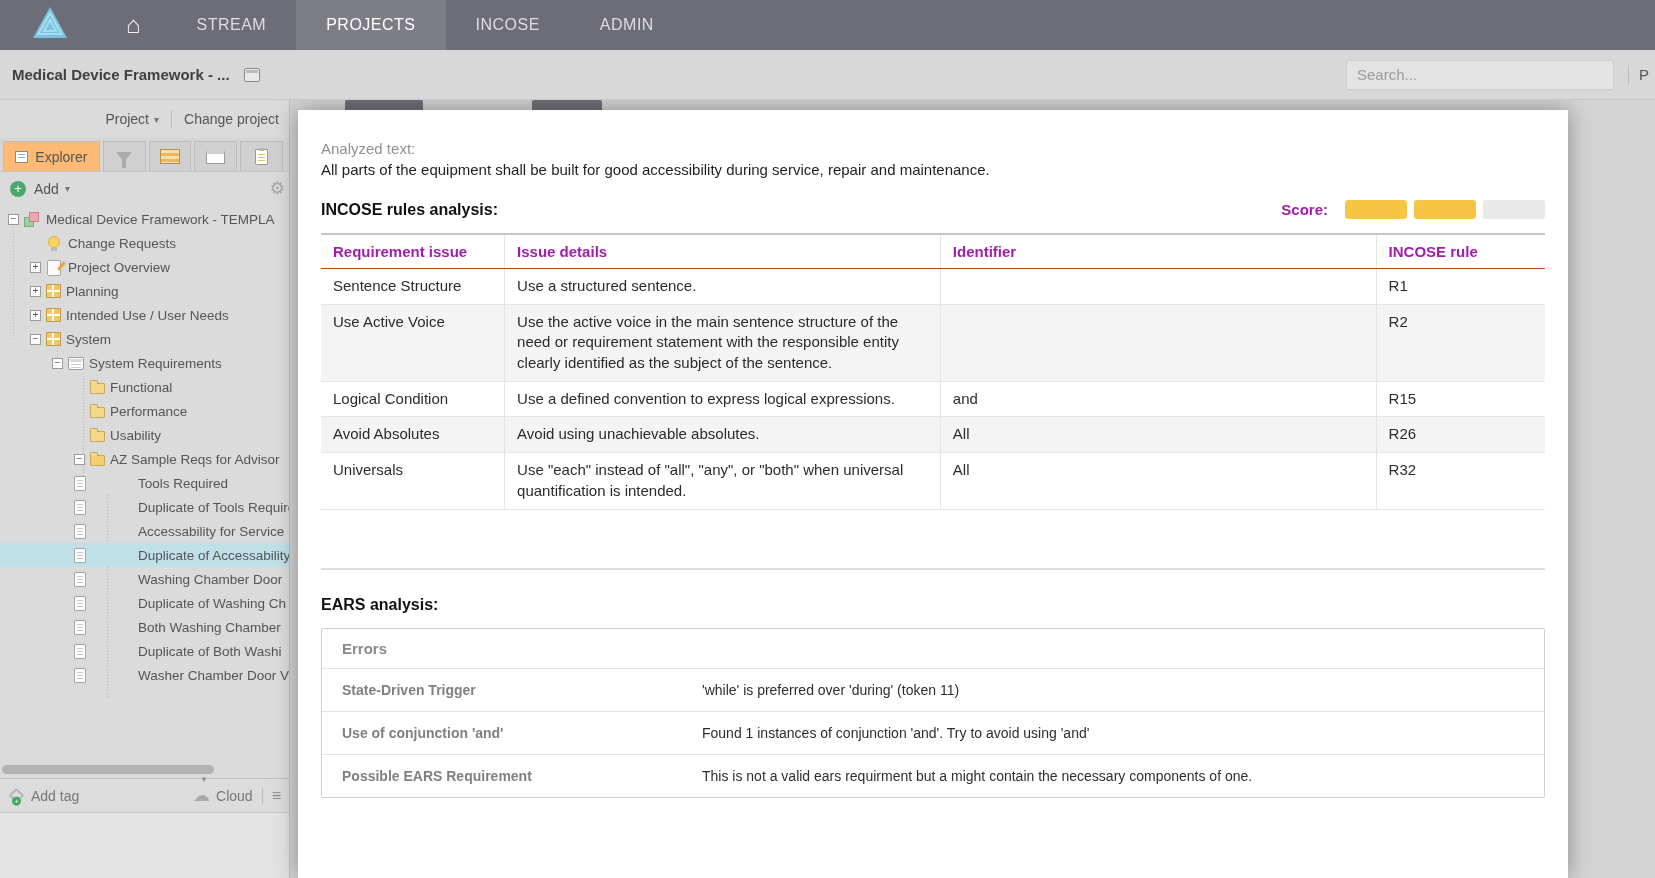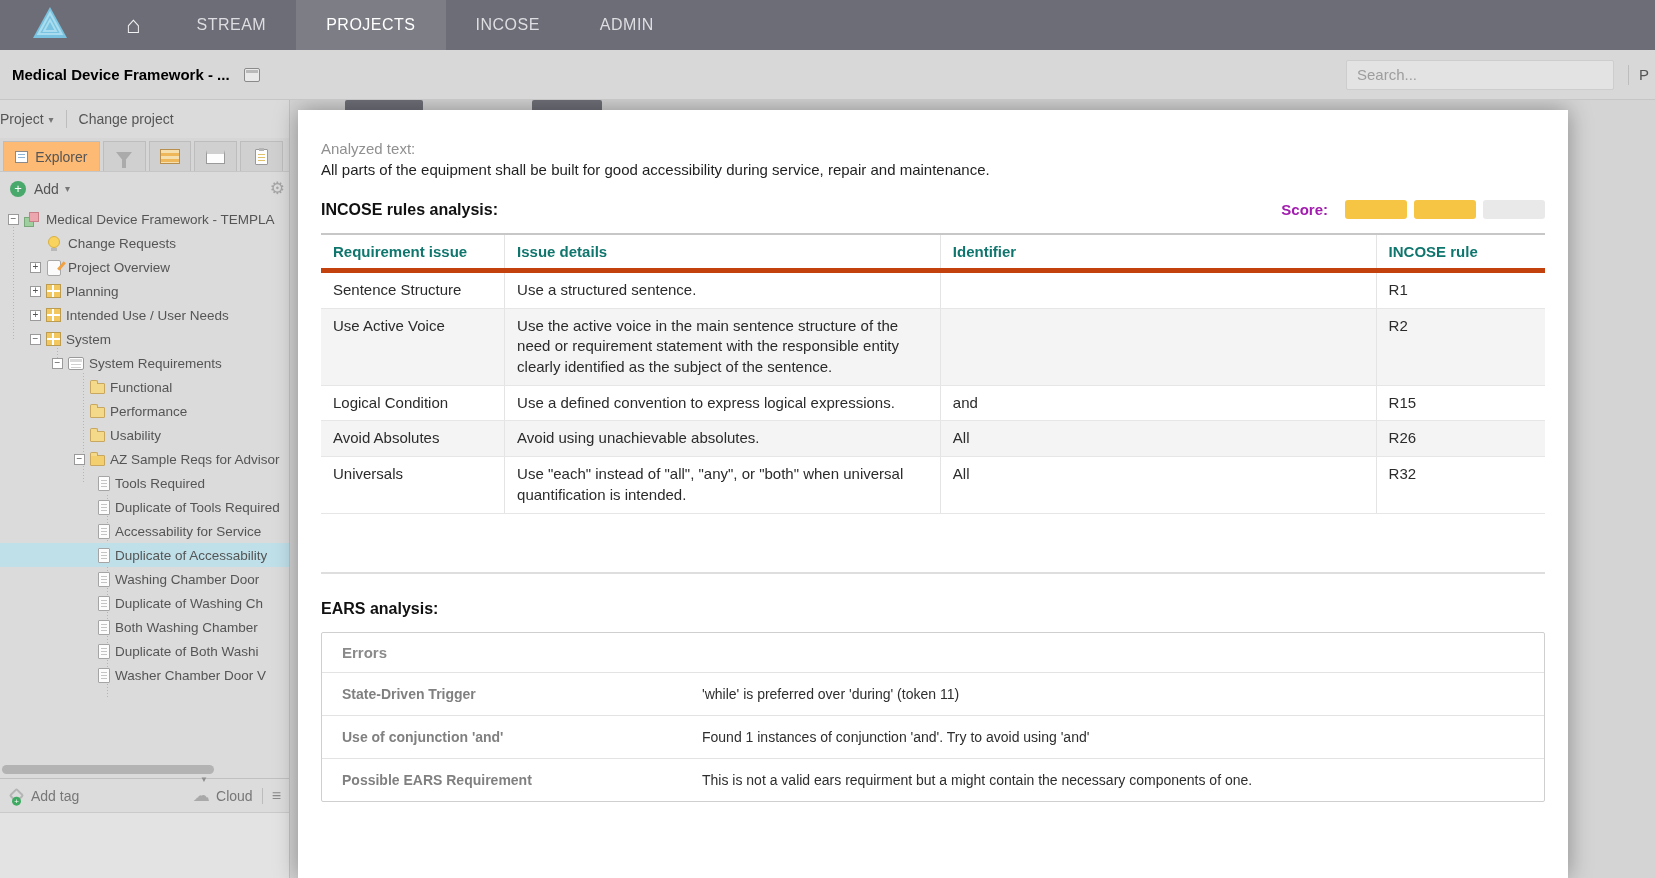--- a/index.html
+++ b/index.html
@@ -9,36 +9,36 @@
 
   
   .topnav { position:absolute; left:0; top:0; width:100%; height:50px; background:#6d6d77; display:flex; align-items:stretch; z-index:20; }
   .logo-wrap { width:100px; display:flex; align-items:center; justify-content:center; }
   .nav-home { display:flex; align-items:center; padding:0 26px; color:#f2f2f4; font-size:24px; }
   .nav-item { display:flex; align-items:center; padding:0 30px; color:#dddde2; font-size:16px; letter-spacing:0.5px; cursor:pointer; }
   .nav-item.active { background:#7d7d86; color:#fff; }
 
   
   .titlebar { position:absolute; left:0; top:50px; width:100%; height:50px; background:#d8d8d8; border-bottom:1px solid #c6c6c6; display:flex; align-items:center; z-index:15; }
-  .tb-title { font-size:15px; font-weight:bold; color:#000000; margin-left:12px; }
+  .tb-title { font-size:15px; font-weight:bold; color:#404040; margin-left:12px; }
   .tb-panel-ic { width:16px; height:14px; border:1px solid #8a8a8a; border-radius:2px; margin-left:14px; position:relative; background:#e9e9e9; }
   .tb-panel-ic::before { content:""; position:absolute; left:1px; right:1px; top:1px; height:3px; background:#b9b9b9; }
   .tb-right { margin-left:auto; display:flex; align-items:center; margin-right:6px; }
   .search-input { width:268px; height:30px; background:#e3e3e3; border:1px solid #cdcdcd; border-radius:2px; font-size:15px; color:#555; padding:0 10px; outline:none; }
   .search-input::placeholder { color:#9d9d9d; }
   .tb-div { width:1px; height:20px; background:#bdbdbd; margin:0 10px 0 14px; }
   .tb-p { font-size:15px; color:#555; }
 
   
   .under { position:absolute; left:290px; top:100px; width:1365px; height:778px; background:#d4d4d4; z-index:1; }
   .peek-tab { position:absolute; top:0; height:10px; background:#6f6f79; border-radius:2px 2px 0 0; }
 
   
   .sidebar { position:absolute; left:0; top:100px; width:290px; height:778px; background:#dbdbdb; border-right:1px solid #c2c2c2; z-index:2; display:flex; flex-direction:column; overflow:hidden; }
-  .proj-row { height:38px; display:flex; align-items:center; font-size:14px; color:#555; padding:0 0; flex:none; }
+  .proj-row { height:38px; display:flex; align-items:center; font-size:14px; color:#555; padding:0 10px; flex:none;justify-content:flex-end; }
   .proj-caret { font-size:10px; color:#777; margin-left:5px; }
   .proj-sep { width:1px; height:18px; background:#bdbdbd; margin:0 12px; }
   .tabs-row { height:34px; display:flex; align-items:flex-end; padding:0 3px; flex:none; border-bottom:1px solid #c6c6c6; background:#d6d6d6; }
   .tab { height:30px; display:flex; align-items:center; justify-content:center; border:1px solid #bdbdbd; border-bottom:none; background:#d0d0d0; margin-right:3px; padding:0 10px; cursor:pointer; }
   .tab.active { background:#fdba74; }
   .tab-label { font-size:14px; color:#555; margin-left:7px; }
   .explorer-ic { width:13px; height:12px; border:1px solid #8a8a8a; background:#fff; position:relative; flex:none; }
   .explorer-ic::after { content:""; position:absolute; left:2px; right:2px; top:2px; bottom:2px; background:repeating-linear-gradient(to bottom,#8fb4d4 0 1px,transparent 1px 3px); }
   .funnel { width:0; height:0; border-left:8px solid transparent; border-right:8px solid transparent; border-top:10px solid #ababab; position:relative; }
   .funnel::after { content:""; position:absolute; left:-2px; top:-2px; width:4px; height:8px; background:#ababab; }
@@ -53,21 +53,21 @@
   .add-circle::before { content:"+"; line-height:1; }
   .add-label { font-size:14px; color:#555; margin-left:8px; }
   .add-caret { font-size:10px; color:#777; margin-left:6px; }
   .gear { margin-left:auto; color:#a5a5a5; font-size:17px; margin-right:-6px; }
 
   
   .tree { position:relative; height:557px; flex:none; overflow:hidden; padding-top:2px; }
   .guide { position:absolute; width:1px; background-image:repeating-linear-gradient(to bottom,#b5b5b5 0 1px,transparent 1px 3px); }
   .trow { height:24px; display:flex; align-items:center; white-space:nowrap; cursor:pointer; position:relative; }
   .trow.selected { background:#bfdfe9; }
-  .lvl0 { padding-left:8px; } .lvl1 { padding-left:30px; } .lvl2 { padding-left:52px; } .lvl3 { padding-left:74px; } .lvl4 { padding-left:96px; }
+  .lvl0 { padding-left:8px; } .lvl1 { padding-left:30px; } .lvl2 { padding-left:52px; } .lvl3 { padding-left:74px; } .lvl4 { padding-left:72px;gap:47px; }
   .exp { width:11px; height:11px; border:1px solid #9a9a9a; background:#fff; display:flex; align-items:center; justify-content:center; font-size:10px; color:#555; line-height:1; margin-right:5px; flex:none; }
   .exp.plus::before { content:"+"; margin-top:-1px; }
   .exp.minus::before { content:"−"; margin-top:-1px; }
   .exp.none { border:none; background:transparent; }
   .tlabel { font-size:13.5px; color:#555; overflow:hidden; }
   .ticon { width:17px; height:15px; margin-right:5px; flex:none; position:relative; }
   .ticon.blocks::before { content:""; position:absolute; left:0; top:5px; width:8px; height:8px; background:#9fcf9f; border:1px solid #7aa87a; }
   .ticon.blocks::after { content:""; position:absolute; left:5px; top:0; width:8px; height:8px; background:#eba7ad; border:1px solid #c97f88; }
   .ticon.bulb::before { content:""; position:absolute; left:2px; top:0; width:10px; height:10px; border-radius:50%; background:#f8d35e; border:1px solid #d9b13f; }
   .ticon.bulb::after { content:""; position:absolute; left:5px; top:12px; width:6px; height:3px; background:#b9b9b9; }
@@ -106,21 +106,21 @@
   .analyzed-text { margin-top:4px; font-size:15px; color:#1f1f1f; }
   .incose-row { margin-top:22px; display:flex; align-items:center; }
   .sec-heading { font-size:16px; font-weight:bold; color:#111; }
   .score-wrap { margin-left:auto; display:flex; align-items:center; }
   .score-label { font-size:15px; font-weight:bold; color:#a21caf; margin-right:10px; }
   .score-bar { width:62px; height:19px; border-radius:3px; margin-left:7px; }
   .score-bar.filled { background:#f6c544; }
   .score-bar.empty { background:#e9e9e9; }
 
   table.incose { width:100%; border-collapse:collapse; table-layout:fixed; margin-top:14px; border-top:2px solid #c7c7c7; }
-  table.incose th { text-align:left; font-size:15px; font-weight:bold; color:#0f766e; padding:8px 12px; border-bottom:5px solid #c2410c; border-right:1px solid #e4e4e4; }
+  table.incose th { text-align:left; font-size:15px; font-weight:bold; color:#a21caf; padding:8px 12px; border-bottom:1px solid #c2410c; border-right:1px solid #e4e4e4; }
   table.incose td { font-size:15px; color:#2b2b2b; padding:7px 12px; vertical-align:top; border-bottom:1px solid #e6e6e6; border-right:1px solid #e4e4e4; line-height:1.38; }
   table.incose th:last-child, table.incose td:last-child { border-right:none; }
   table.incose tr.stripe td { background:#f4f4f4; }
   .col-issue { width:15%; } .col-details { width:35.6%; } .col-ident { width:35.6%; } .col-rule { width:13.8%; }
 
   .table-after-rule { margin-top:58px; border-top:2px solid #dedede; }
   .ears-heading { margin-top:26px; font-size:16px; font-weight:bold; color:#111; }
   .ears-box { margin-top:14px; border:1px solid #cfcfcf; border-radius:2px; }
   .ears-group { padding:11px 0 11px 20px; font-size:15px; font-weight:bold; color:#8a8a8a; border-bottom:1px solid #e3e3e3; }
   .ears-row { display:flex; border-bottom:1px solid #e3e3e3; }

